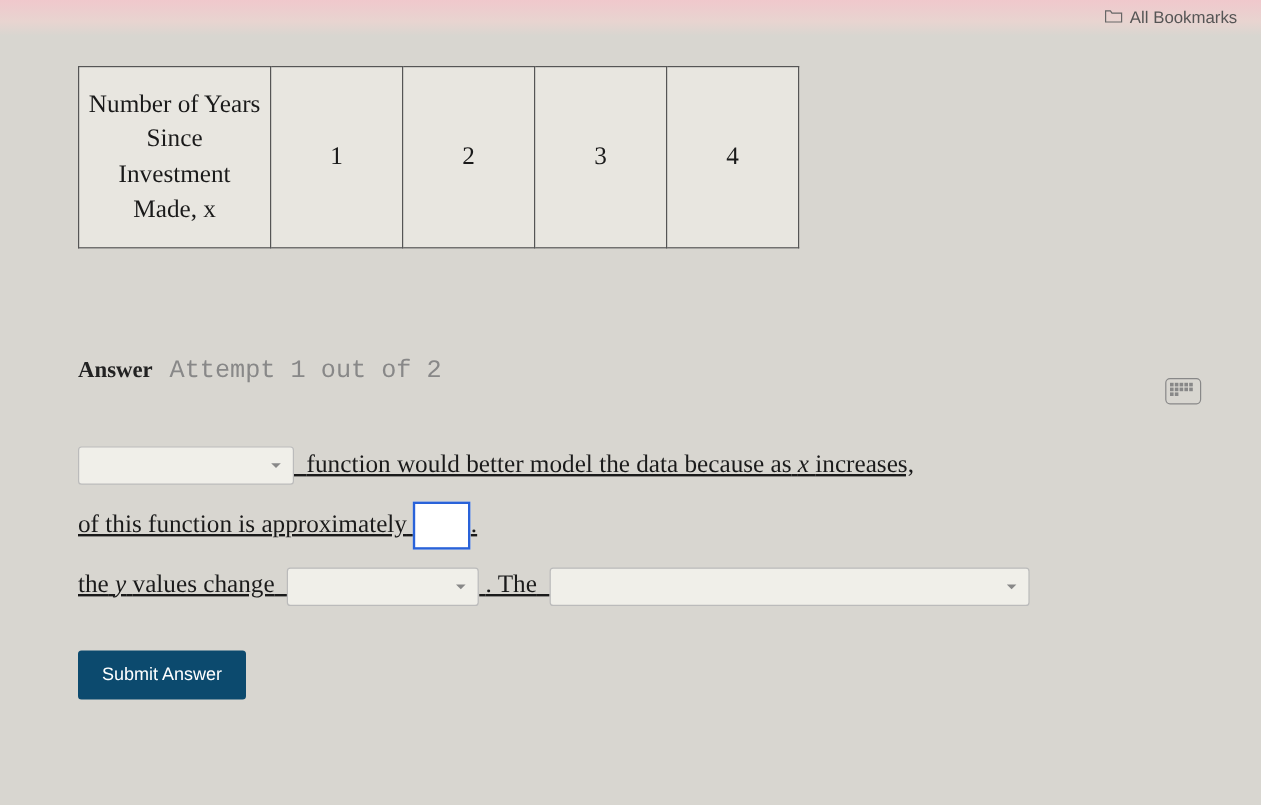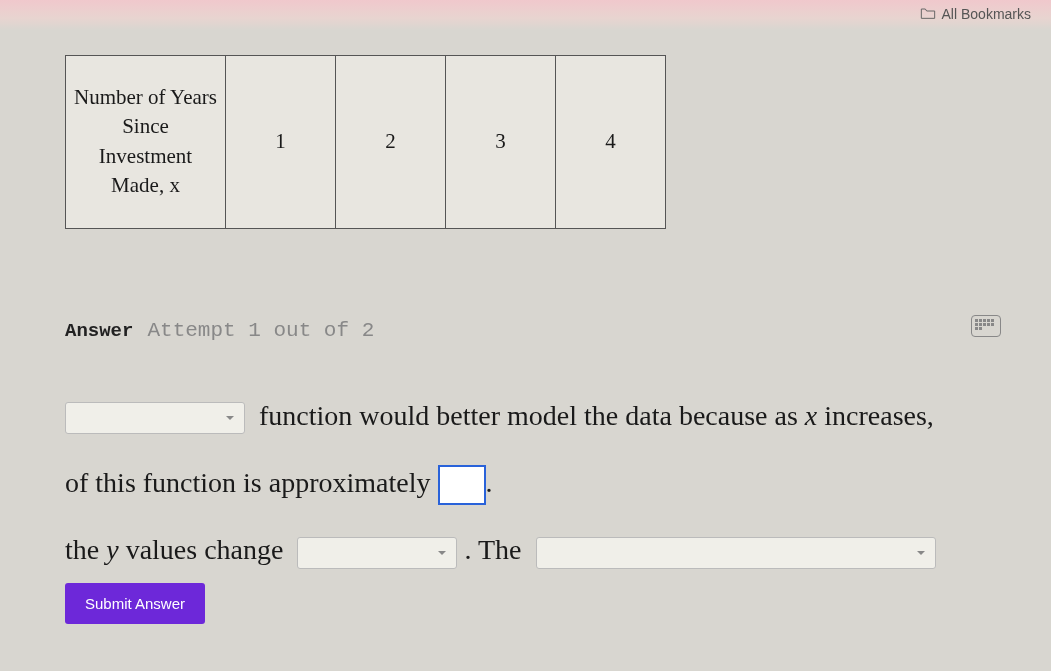--- a/index.html
+++ b/index.html
@@ -42,62 +42,63 @@
     border: 1.5px solid #555;
     text-align: center;
     font-size: 21px;
     color: #1a1a1a;
     padding: 10px 12px;
     vertical-align: middle;
   }
   table.data td.header-cell {
     width: 160px;
     line-height: 1.4;
-    padding: 27px 8px;
+    padding: 16px 8px;
   }
   table.data tr:first-child td:nth-child(2),
   table.data tr:first-child td:nth-child(3),
   table.data tr:first-child td:nth-child(4),
   table.data tr:first-child td:nth-child(5) {
     width: 110px;
   }
   .answer-section {
     margin-top: 55px;
   }
   .answer-header {
     font-size: 19px;
     color: #222;
     margin-bottom: 40px;
     display: flex;
     align-items: baseline;
     gap: 14px;
   }
-  .answer-header .bold { font-weight: bold; font-family: Liberation Mono, monospace; margin-top: 36px; }
+  .answer-header .bold { font-weight: bold; font-family: Liberation Serif, serif; margin-top: 36px; }
   .answer-header .attempt { font-size: 21px; color: #888; font-family: Liberation Mono, monospace; }
   .keyboard-icon {
     position: absolute;
     right: 40px;
     top: 260px;
     width: 30px;
     height: 22px;
     border: 1.5px solid #888;
     border-radius: 4px;
     display: flex;
     flex-wrap: wrap;
     padding: 3px;
     gap: 1px;
     align-content: flex-start;
   }
   .keyboard-icon span {
     width: 3px; height: 3px; background: #888;
   }
   .sentence {
-    font-size: 28px;
+    font-size: 21px;
     color: #1a1a1a;
     line-height: 2.4;
+    text-decoration: underline;
   }
   .dropdown {
     display: inline-flex;
     align-items: center;
     justify-content: flex-end;
     background: #f0efe9;
     border: 1px solid #bbb;
     border-radius: 3px;
     height: 32px;
     padding: 0 8px 0 12px;
@@ -112,22 +113,23 @@
   .input-box {
     display: inline-block;
     width: 48px;
     height: 40px;
     border: 2px solid #2962d9;
     background: #fff;
     vertical-align: middle;
   }
   .italic { font-style: italic; font-family: 'Times New Roman', serif; }
   .submit-btn {
+    margin-top: 30px;
     display: inline-block;
-    background: #6d28d9;
+    background: #0c4a6e;
     color: #fff;
     font-family: Arial, sans-serif;
     font-size: 15px;
     padding: 12px 20px;
     border: none;
     border-radius: 3px;
     cursor: pointer;
   }
   .chevron { fill: #888; }
 </style>

